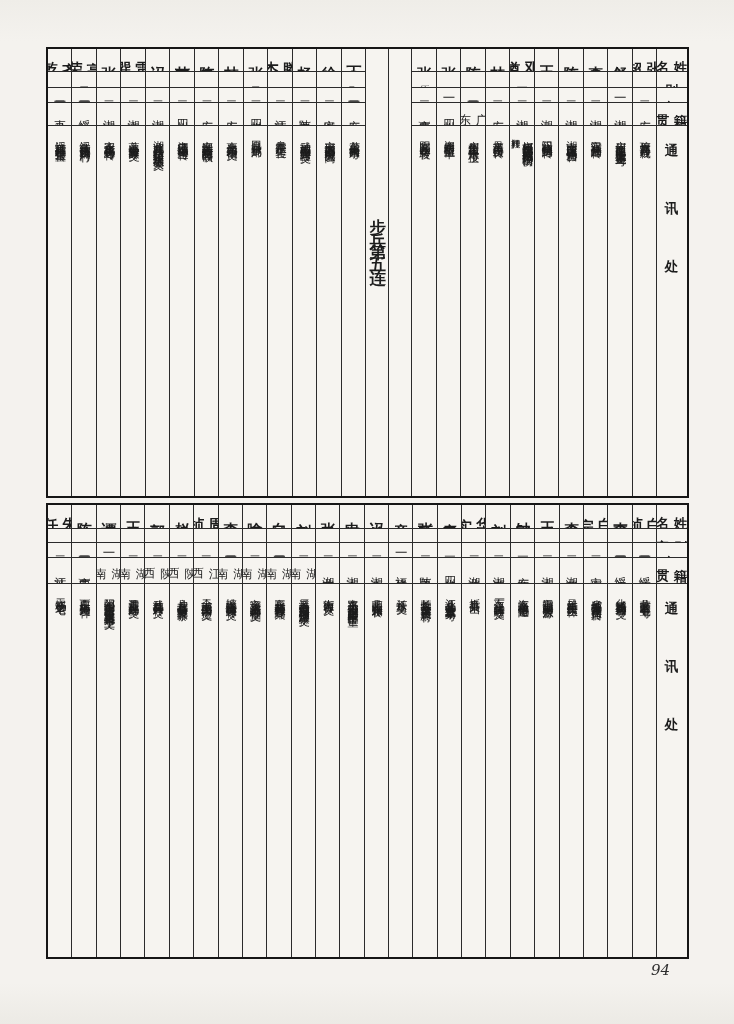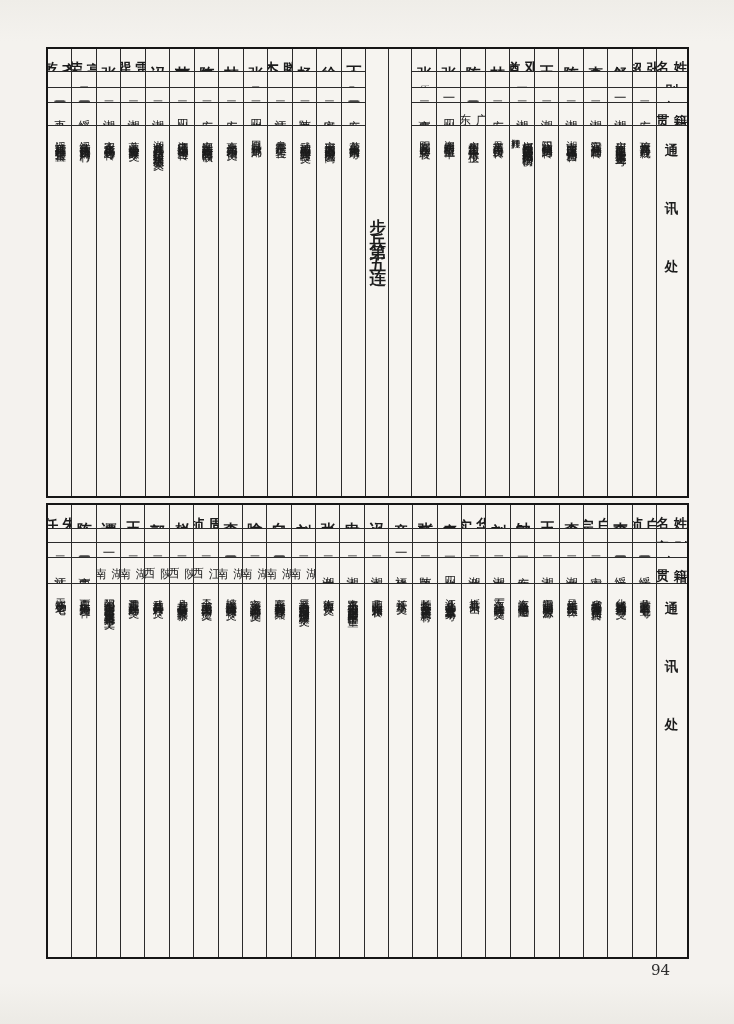--- a/index.html
+++ b/index.html
@@ -70,20 +70,21 @@
   
   .section-col{justify-content:center;align-items:center;}
   .section-col .vt{
     font-size:16.5px;font-weight:700;letter-spacing:13px;
     padding-bottom:70px;
   }
   .page-number{
     position:absolute;top:961px;right:64px;
     font-size:15px;color:#2e2e2e;
     font-family:"DejaVu Serif","Liberation Serif",serif;
+    font-style:italic;
   }
 </style>
 </head>
 <body>
 
 <div class="paper">
   <div class="roster-table t0" id="table-0">
       <div class="col header-col">
         <div class="cell r-name">
           <span class="vt h0">姓名</span>

